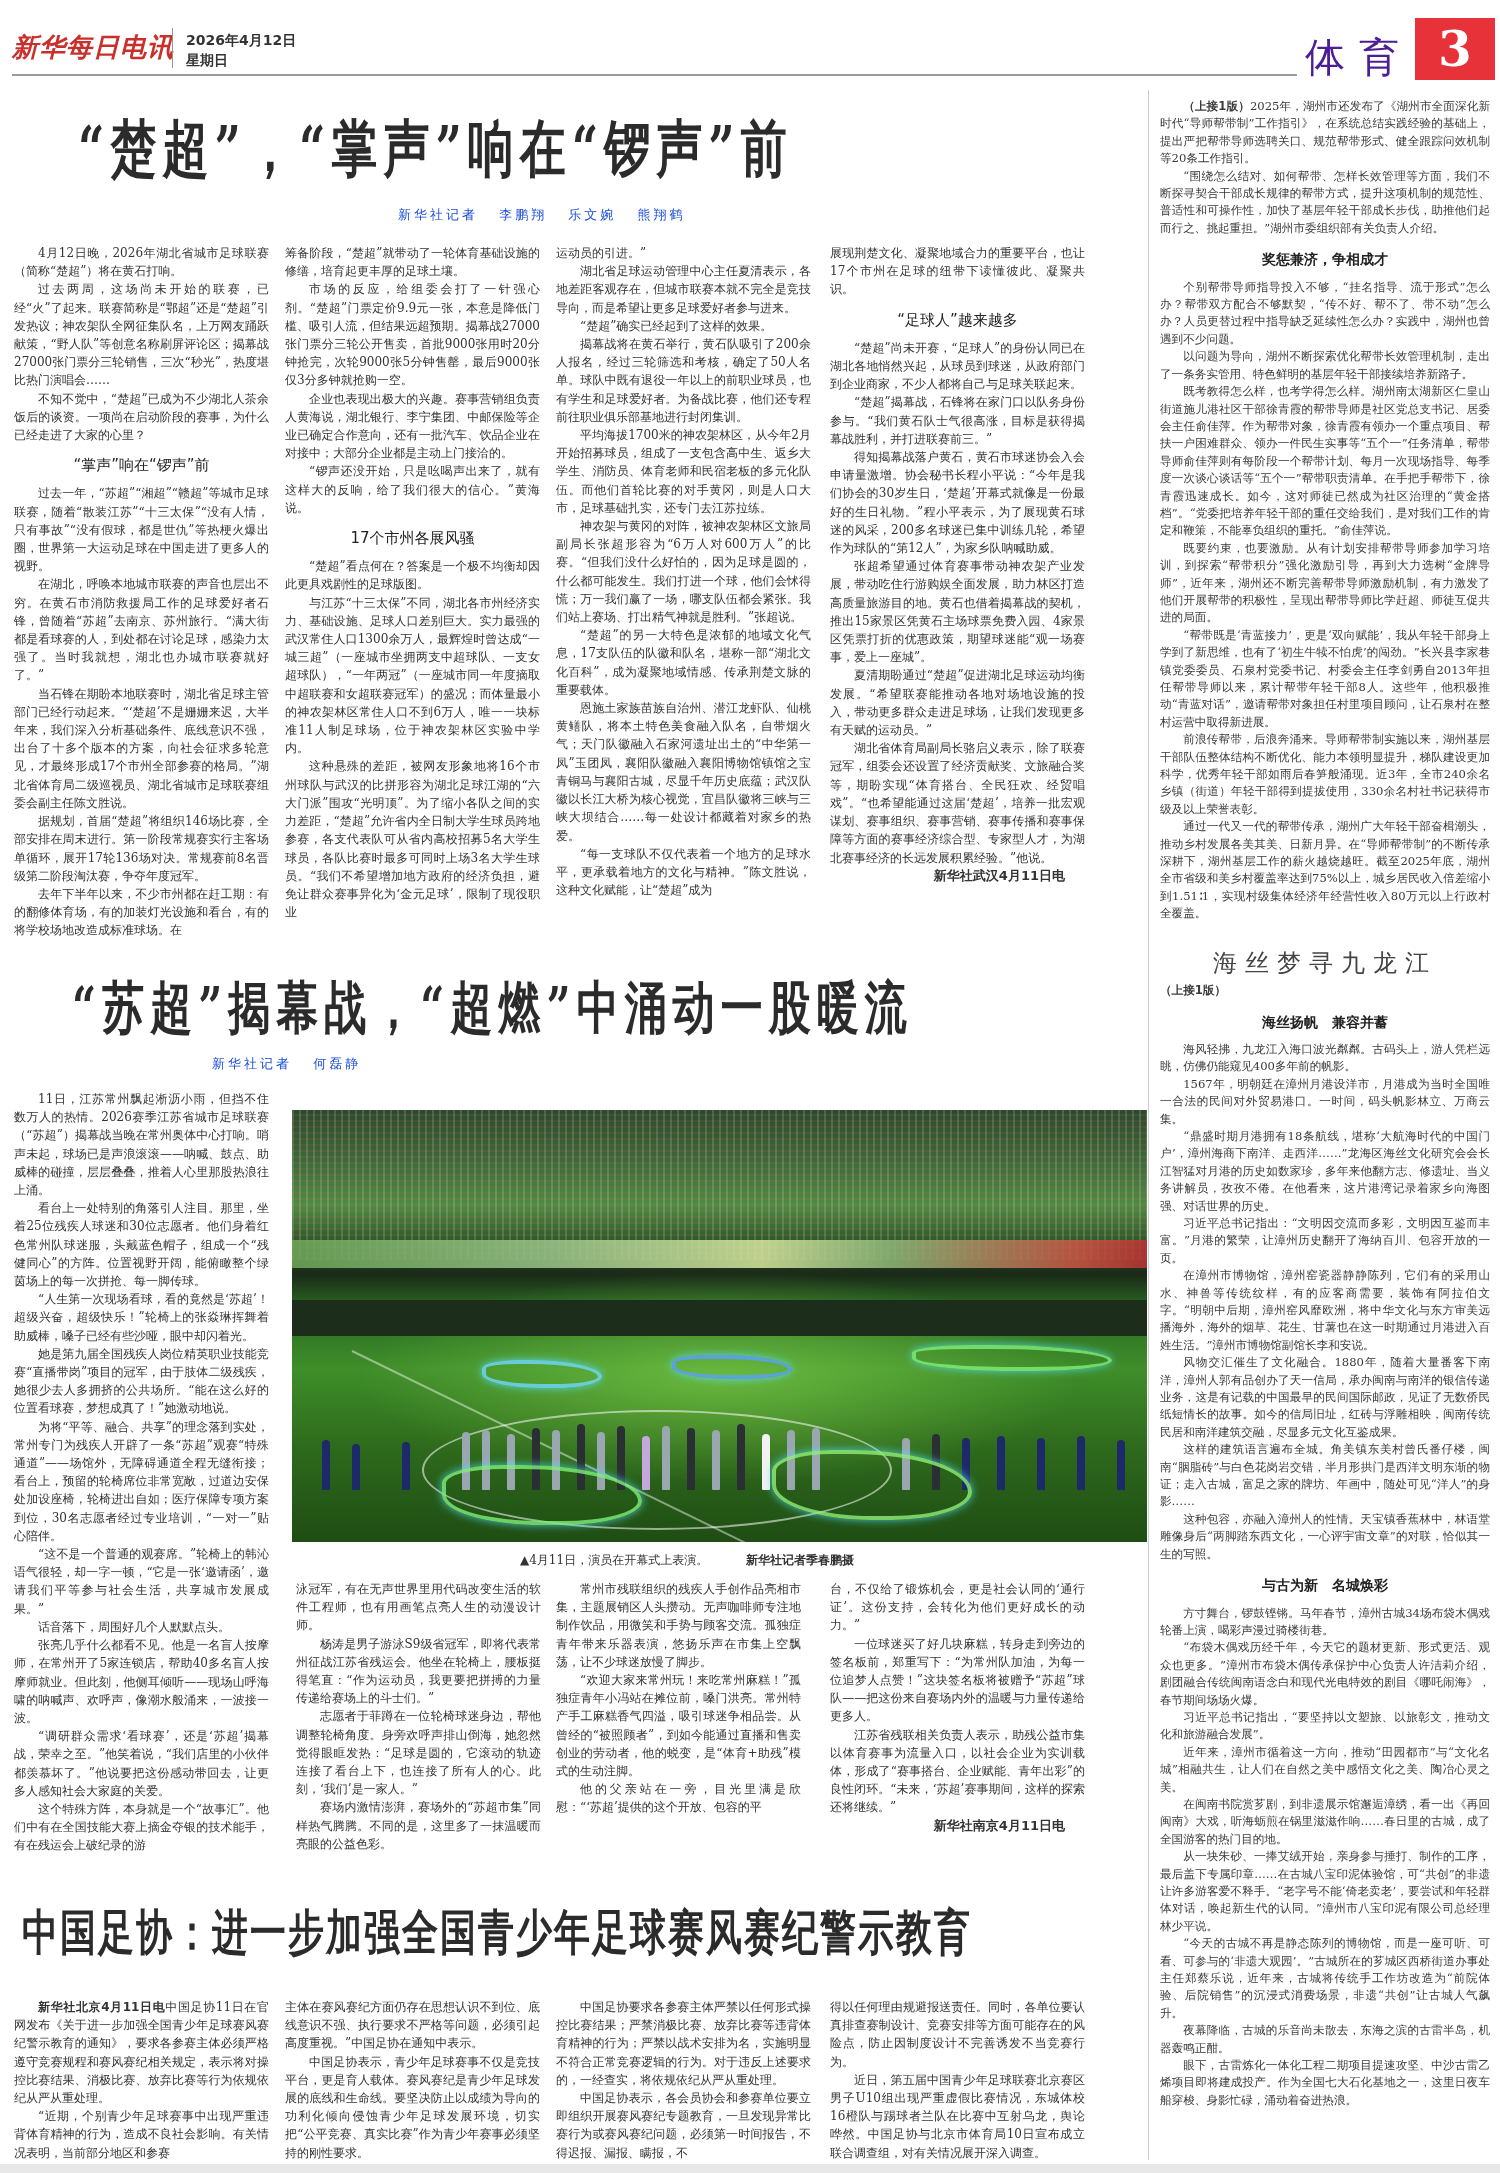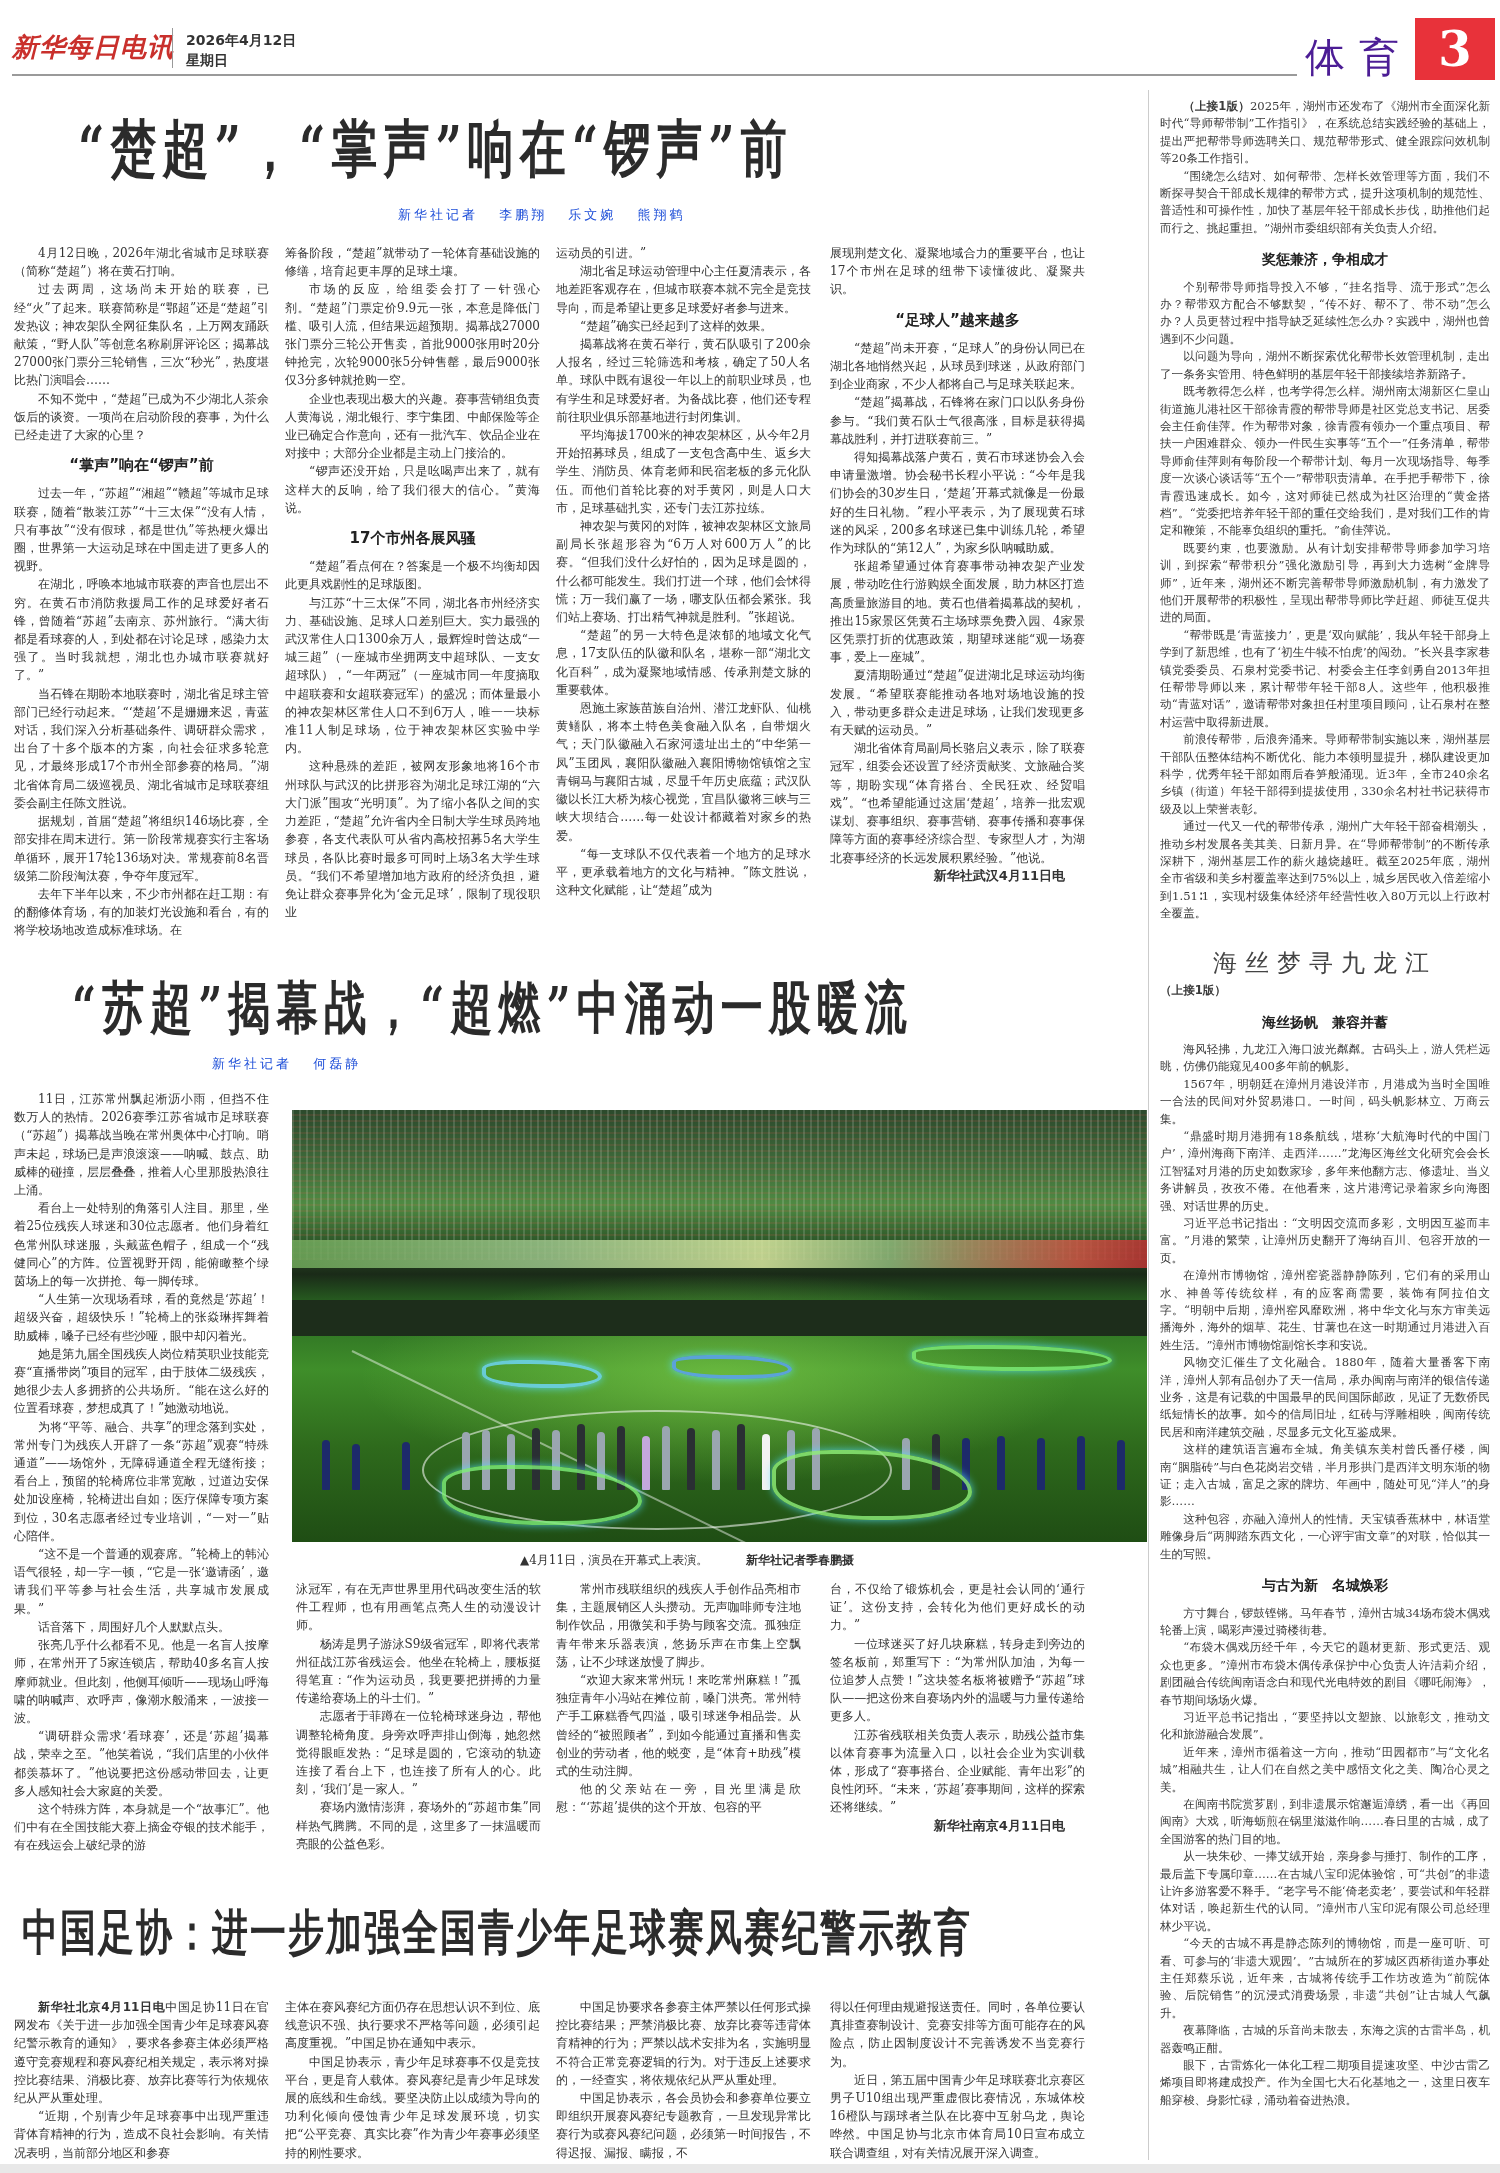--- a/index.html
+++ b/index.html
@@ -15,21 +15,21 @@
   .section-name { left: 1305px; top: 30px; font-size: 40px; color: #4c1d95; letter-spacing: 14px; font-family: "DejaVu Serif", serif; }
   .page-num { left: 1415px; top: 18px; width: 80px; height: 62px; background: #e8323a; color: #fff; font-size: 48px; font-weight: bold; text-align: center; line-height: 62px; font-family: "DejaVu Serif", serif; }
 
   
   .headline { font-family: "DejaVu Serif", serif; font-weight: bold; color: #2b2b2b; letter-spacing: 6px; transform: scaleY(1.35); transform-origin: top left; }
   .byline { font-size: 13px; color: #1d4ed8; letter-spacing: 3px; }
   .byline span { margin-left: 14px; }
 
   .col { font-size: 12px; line-height: 18.2px; text-align: justify; color: #333; }
   .col p { text-indent: 2em; }
-  .col h4 { text-align: center; font-family: "DejaVu Sans", sans-serif; font-size: 15px; margin: 12px 0 10px; font-weight: bold; color: #222; }
+  .col h4 { text-align: center; font-family: "DejaVu Sans", sans-serif; font-size: 15px; margin: 12px 0 10px; font-weight: normal; color: #222; }
   .col .dateline { text-align: right; font-family: "DejaVu Sans", sans-serif; font-weight: bold; font-size: 13px; padding-right: 20px; }
   .col .lead { font-family: "DejaVu Sans", sans-serif; font-weight: bold; }
 
   .right-col { font-size: 11.6px; line-height: 17.4px; text-align: justify; color: #3a3a3a; }
   .right-col p { text-indent: 2em; }
   .right-col h4 { text-align: center; font-family: "DejaVu Sans", sans-serif; font-size: 14px; margin: 14px 0 10px; font-weight: bold; color: #222; }
   .right-col .subhead-title { text-align: center; font-size: 24px; letter-spacing: 8px; color: #444; margin: 32px 0 10px; font-family: "DejaVu Serif", serif; }
   .right-col .cont { font-family: "DejaVu Sans", sans-serif; font-weight: bold; }
 
   .divider-v { width: 1px; background: #ccc; }
@@ -80,21 +80,21 @@
     <span>熊翔鹤</span>
   </div>
 
   <div class="abs col" style="left:14px; top:244px; width:255px;">
     <p>4月12日晚，2026年湖北省城市足球联赛（简称“楚超”）将在黄石打响。</p>
     <p>过去两周，这场尚未开始的联赛，已经“火”了起来。联赛简称是“鄂超”还是“楚超”引发热议；神农架队全网征集队名，上万网友踊跃献策，“野人队”等创意名称刷屏评论区；揭幕战27000张门票分三轮销售，三次“秒光”，热度堪比热门演唱会……</p>
     <p>不知不觉中，“楚超”已成为不少湖北人茶余饭后的谈资。一项尚在启动阶段的赛事，为什么已经走进了大家的心里？</p>
     <h4>“掌声”响在“锣声”前</h4>
     <p>过去一年，“苏超”“湘超”“赣超”等城市足球联赛，随着“散装江苏”“十三太保”“没有人情，只有事故”“没有假球，都是世仇”等热梗火爆出圈，世界第一大运动足球在中国走进了更多人的视野。</p>
     <p>在湖北，呼唤本地城市联赛的声音也层出不穷。在黄石市消防救援局工作的足球爱好者石锋，曾随着“苏超”去南京、苏州旅行。“满大街都是看球赛的人，到处都在讨论足球，感染力太强了。当时我就想，湖北也办城市联赛就好了。”</p>
-    <p>当石锋在期盼本地联赛时，湖北省足球主管部门已经行动起来。“‘楚超’不是姗姗来迟，青蓝对话，我们深入分析基础条件、调研群众需求，出台了十多个版本的方案，向社会征求多轮意见，才最终形成17个市州全部参赛的格局。”湖北省体育局二级巡视员、湖北省城市足球联赛组委会副主任陈文胜说。</p>
+    <p>当石锋在期盼本地联赛时，湖北省足球主管部门已经行动起来。“‘楚超’不是姗姗来迟，大半年来，我们深入分析基础条件、底线意识不强，出台了十多个版本的方案，向社会征求多轮意见，才最终形成17个市州全部参赛的格局。”湖北省体育局二级巡视员、湖北省城市足球联赛组委会副主任陈文胜说。</p>
     <p>据规划，首届“楚超”将组织146场比赛，全部安排在周末进行。第一阶段常规赛实行主客场单循环，展开17轮136场对决。常规赛前8名晋级第二阶段淘汰赛，争夺年度冠军。</p>
     <p>去年下半年以来，不少市州都在赶工期：有的翻修体育场，有的加装灯光设施和看台，有的将学校场地改造成标准球场。在</p>
   </div>
 
   <div class="abs col" style="left:285px; top:244px; width:255px;">
     <p style="text-indent:0">筹备阶段，“楚超”就带动了一轮体育基础设施的修缮，培育起更丰厚的足球土壤。</p>
     <p>市场的反应，给组委会打了一针强心剂。“楚超”门票定价9.9元一张，本意是降低门槛、吸引人流，但结果远超预期。揭幕战27000张门票分三轮公开售卖，首批9000张用时20分钟抢完，次轮9000张5分钟售罄，最后9000张仅3分多钟就抢购一空。</p>
     <p>企业也表现出极大的兴趣。赛事营销组负责人黄海说，湖北银行、李宁集团、中邮保险等企业已确定合作意向，还有一批汽车、饮品企业在对接中；大部分企业都是主动上门接洽的。</p>
     <p>“锣声还没开始，只是吆喝声出来了，就有这样大的反响，给了我们很大的信心。”黄海说。</p>
     <h4>17个市州各展风骚</h4>

